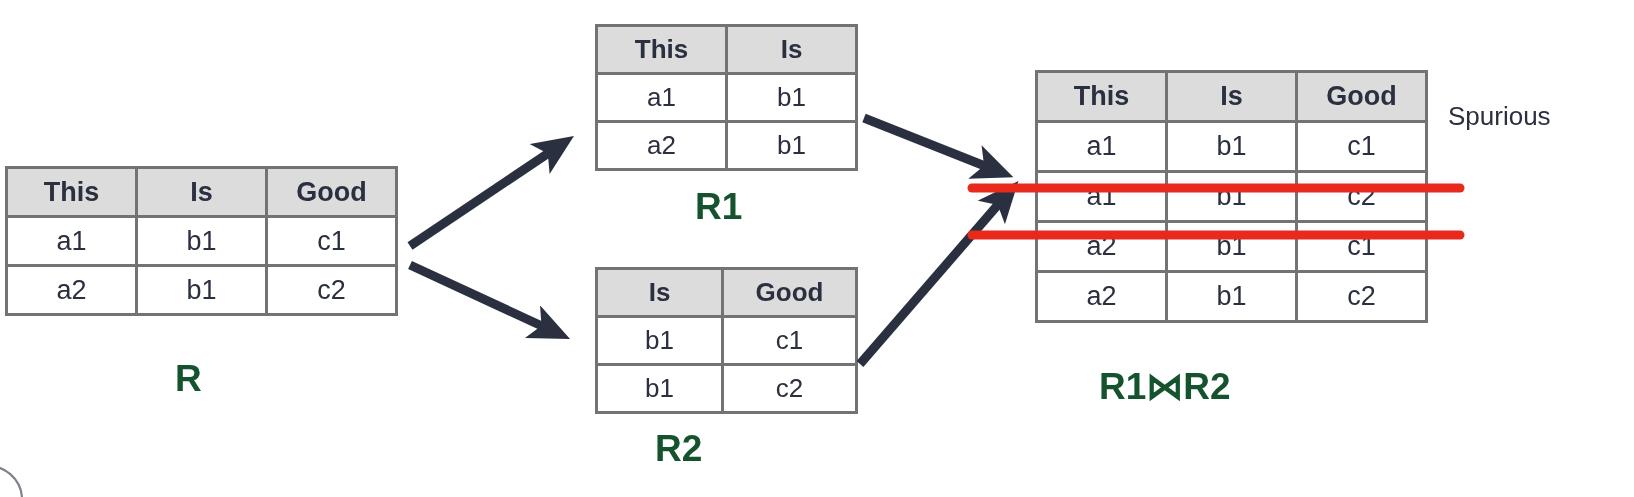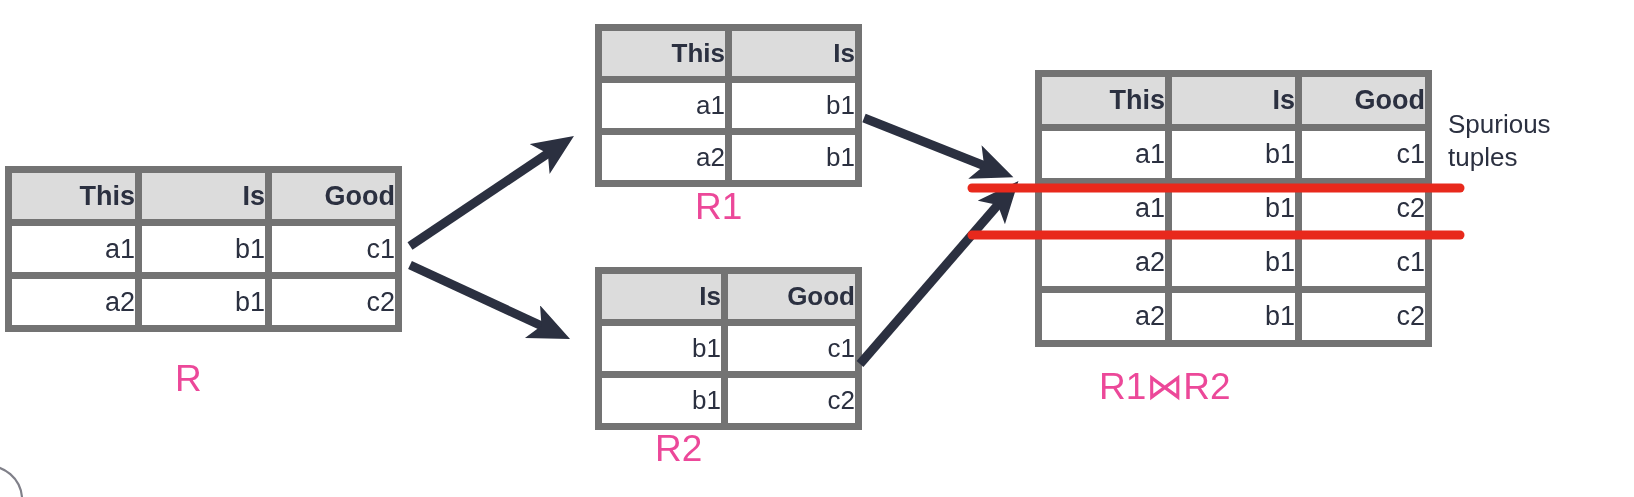--- a/index.html
+++ b/index.html
@@ -17,22 +17,22 @@
     background: #ffffff;
     overflow: hidden;
   }
   .reltable {
     position: absolute;
     border-collapse: collapse;
     table-layout: fixed;
     background: #ffffff;
   }
   .reltable th, .reltable td {
-    border: 7px solid #737373;
-    text-align: right;
+    border: 3px solid #737373;
+    text-align: center;
     color: #2b3040;
     padding: 0;
     background: #ffffff;
   }
   .reltable th {
     background: #dcdcdc;
     font-weight: bold;
   }
   
   #table-r { left: 5px; top: 166px; width: 390px; }
@@ -53,38 +53,38 @@
   #table-r2 col.c2 { width: 134px; }
   
   #table-join { left: 1035px; top: 70px; width: 390px; }
   #table-join th, #table-join td { height: 47px; font-size: 27px; }
   #table-join col.c1 { width: 130px; }
   #table-join col.c2 { width: 130px; }
   #table-join col.c3 { width: 130px; }
 
   .caption {
     position: absolute;
-    color: #ec4899;
-    font-weight: normal;
+    color: #14532d;
+    font-weight: bold;
     font-size: 37px;
     white-space: nowrap;
   }
   #caption-r   { left: 175px; top: 358px; }
   #caption-r1  { left: 695px; top: 186px; }
   #caption-r2  { left: 655px; top: 428px; }
   #caption-join{ left: 1099px; top: 365px; }
 
   .annot {
     position: absolute;
     color: #2b3040;
     font-size: 26px;
     line-height: 1.25;
     white-space: nowrap;
   }
-  #annot-spurious { left: 1448px; top: 108px; }
+  #annot-spurious { left: 1448px; top: 100px; text-align: center; }
 
   svg.overlay {
     position: absolute;
     left: 0;
     top: 0;
     width: 1634px;
     height: 497px;
     pointer-events: none;
   }
 </style>
@@ -202,21 +202,20 @@
         <td>a2</td>
         <td>b1</td>
         <td>c2</td>
       </tr>
     </tbody>
   </table>
   <div class="caption" id="caption-join">R1⋈R2</div>
 
   <div class="annot" id="annot-spurious">
     <div>Spurious</div>
-    <div>tuples</div>
   </div>
 
   <svg class="overlay" viewBox="0 0 1634 497">
     <defs>
       <marker id="arrowhead" markerWidth="5" markerHeight="5" refX="3.0" refY="2.0" orient="auto" markerUnits="strokeWidth">
         <path d="M0,0 L4.6,2.0 L0,4.0 L1.1,2.0 Z" fill="#2b3040"></path>
       </marker>
     </defs>
 
     <line x1="410" y1="246" x2="562" y2="144" stroke="#2b3040" stroke-width="9" marker-end="url(#arrowhead)"></line>

